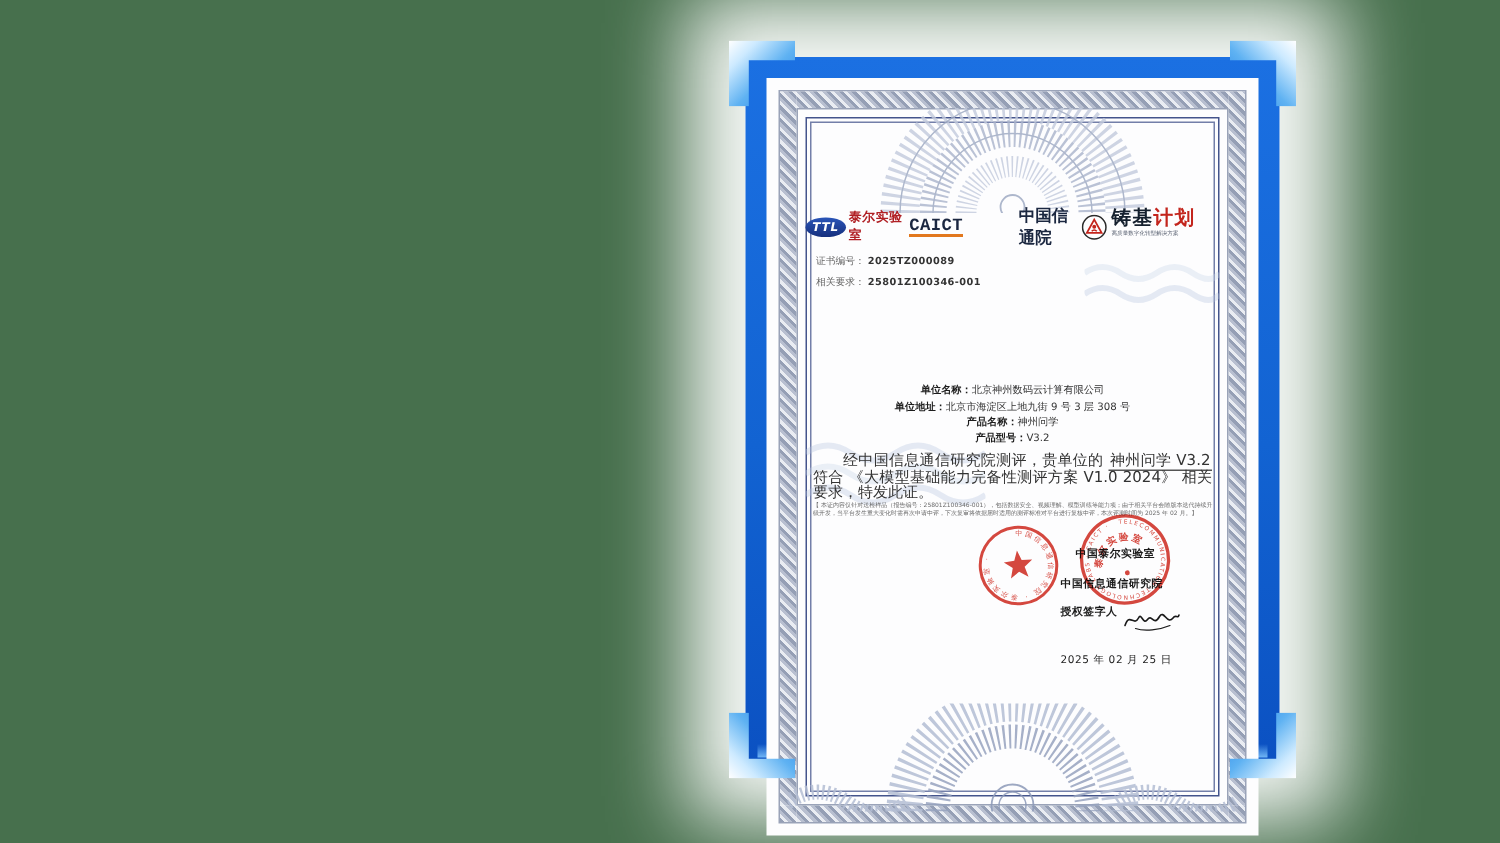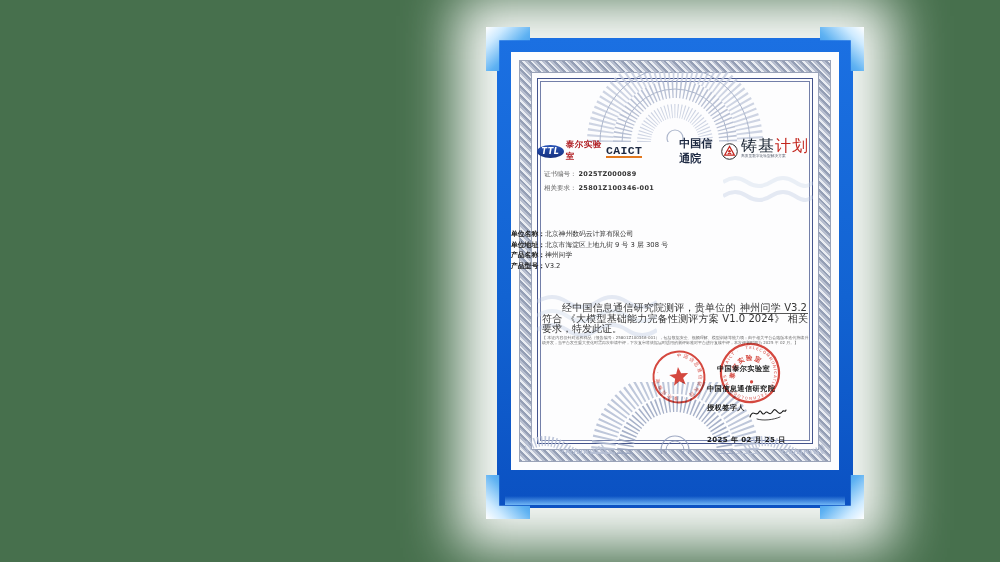--- a/index.html
+++ b/index.html
@@ -18,67 +18,67 @@
          background:linear-gradient(180deg,rgba(130,200,255,0) 0%,rgba(130,200,255,.85) 100%);}
   
   .bracket{position:absolute;width:44px;height:44px;z-index:3;
          background:linear-gradient(135deg,#ffffff 0%,#cdeaff 22%,#5fb2f2 55%,#1f7fe8 100%);
          clip-path:polygon(0 0,100% 0,100% 30%,30% 30%,30% 100%,0 100%);}
   .bracket.tl{left:486px;top:27px;}
   .bracket.tr{left:820px;top:27px;transform:scaleX(-1);}
   .bracket.bl{left:486px;top:475px;transform:scaleY(-1);}
   .bracket.br{left:820px;top:475px;transform:scale(-1,-1);}
   
-  .paper{position:absolute;left:511px;top:52px;width:328px;height:418px;background:#fdfdfe;z-index:2;}
+  .paper{position:absolute;left:511px;top:52px;width:328px;height:505px;background:#fdfdfe;z-index:2;}
   
   .band-outer-line{position:absolute;inset:8px;border:1px solid #9aa3b8;}
   .band{position:absolute;inset:9px;border:11px solid transparent;
         border-image:repeating-linear-gradient(45deg,#959fb5 0 2px,#e9ecf2 2px 4px,#b8bfd0 4px 6px) 11;}
   .band-inner-line{position:absolute;inset:20px;border:1px solid #9aa3b8;}
   .navy1{position:absolute;inset:26px;border:1px solid #44548c;}
   .navy2{position:absolute;inset:29px;border:1px solid rgba(68,84,140,.75);}
   .ornament{position:absolute;pointer-events:none;}
   
   .logos{position:absolute;top:84px;left:26px;right:26px;display:flex;align-items:center;justify-content:space-between;}
   .ttl{display:flex;align-items:center;gap:2px;}
   .ttl-oval{width:30px;height:13px;border-radius:50%;background:linear-gradient(180deg,#2a55b8,#16307e);
         color:#fff;font-style:italic;font-weight:bold;font-size:8px;display:flex;align-items:center;justify-content:center;letter-spacing:.5px;}
   .ttl-cn{color:#b01f24;font-weight:bold;font-size:8.5px;font-family:"DejaVu Serif","Liberation Serif",serif;letter-spacing:.5px;}
   .caict{display:flex;align-items:center;gap:14px;font-family:Liberation Mono, monospace;}
   .caict-abbr{font-weight:800;font-size:11.5px;color:#1b2740;border-bottom:2px solid #e2781e;line-height:11px;letter-spacing:.3px;}
   .caict-cn{font-weight:700;font-size:11px;color:#1b2740;margin-left:23px;}
   .zhuji{display:flex;align-items:center;gap:3px;}
   .zhuji-text{display:flex;flex-direction:column;line-height:10px;}
-  .zhuji-row1{font-weight:400;font-size:16px;letter-spacing:1px;}
+  .zhuji-row1{font-weight:700;font-size:13px;letter-spacing:1px;}
   .zhuji-black{color:#15202e;} .zhuji-red{color:#c3251d;}
   .zhuji-tag{font-size:6px;color:#5a6272;transform:scale(.62);transform-origin:0 50%;white-space:nowrap;}
   
   .certnos{position:absolute;left:33px;top:116px;font-size:6.5px;color:#666;line-height:13.5px;}
   .certnos b{color:#333;font-weight:bold;margin-left:2px;letter-spacing:.3px;}
   
   .titles{position:absolute;top:141px;left:0;right:0;text-align:center;color:#bf2420;font-weight:800;}
   .t1{font-size:13px;letter-spacing:1.5px;}
   .t2{font-size:14px;margin-top:6px;letter-spacing:.8px;}
   
-  .fields{position:absolute;top:177px;left:0;right:0;font-size:6.8px;color:#333;line-height:10.6px;}
+  .fields{position:absolute;top:203px;left:0;right:0;text-align:center;font-size:6.8px;color:#333;line-height:10.6px;}
   .fields .lbl{font-weight:700;color:#1d1d1d;}
   
   .bodytext{position:absolute;top:251px;left:31px;right:31px;font-size:10px;line-height:10.5px;color:#333;
         text-align:justify;text-indent:2em;}
   .bodytext .uline{border-bottom:.5px solid #555;padding:0 1px;}
   
   .foot{position:absolute;top:283px;left:31px;width:333px;font-size:5px;line-height:6.2px;color:#6a6a6a;
         transform:scale(.8);transform-origin:0 0;text-align:justify;}
   
   .issuer{position:absolute;left:196px;top:312px;color:#1c1c1c;}
   .issuer .line{font-size:7.2px;font-weight:700;margin-bottom:9.6px;letter-spacing:.4px;}
   .issuer .line.lab{padding-left:10px;}
   .signrow{display:flex;align-items:center;gap:4px;margin-bottom:6px;}
   .signrow .line{margin-bottom:16px;}
-  .datetxt{font-size:7px;font-weight:700;letter-spacing:.4px;}
+  .datetxt{font-size:7px;font-weight:400;letter-spacing:.4px;}
   
   .stamp{position:absolute;mix-blend-mode:multiply;opacity:.92;z-index:5;}
   .stamp-left{left:141px;top:298px;width:54px;height:54px;transform:rotate(-6deg);}
   .stamp-right{left:208px;top:290px;width:62px;height:62px;transform:rotate(-10deg);}
   .wm{opacity:.35;}
 </style>
 </head>
 <body>
 
 <div class="halo"></div>

